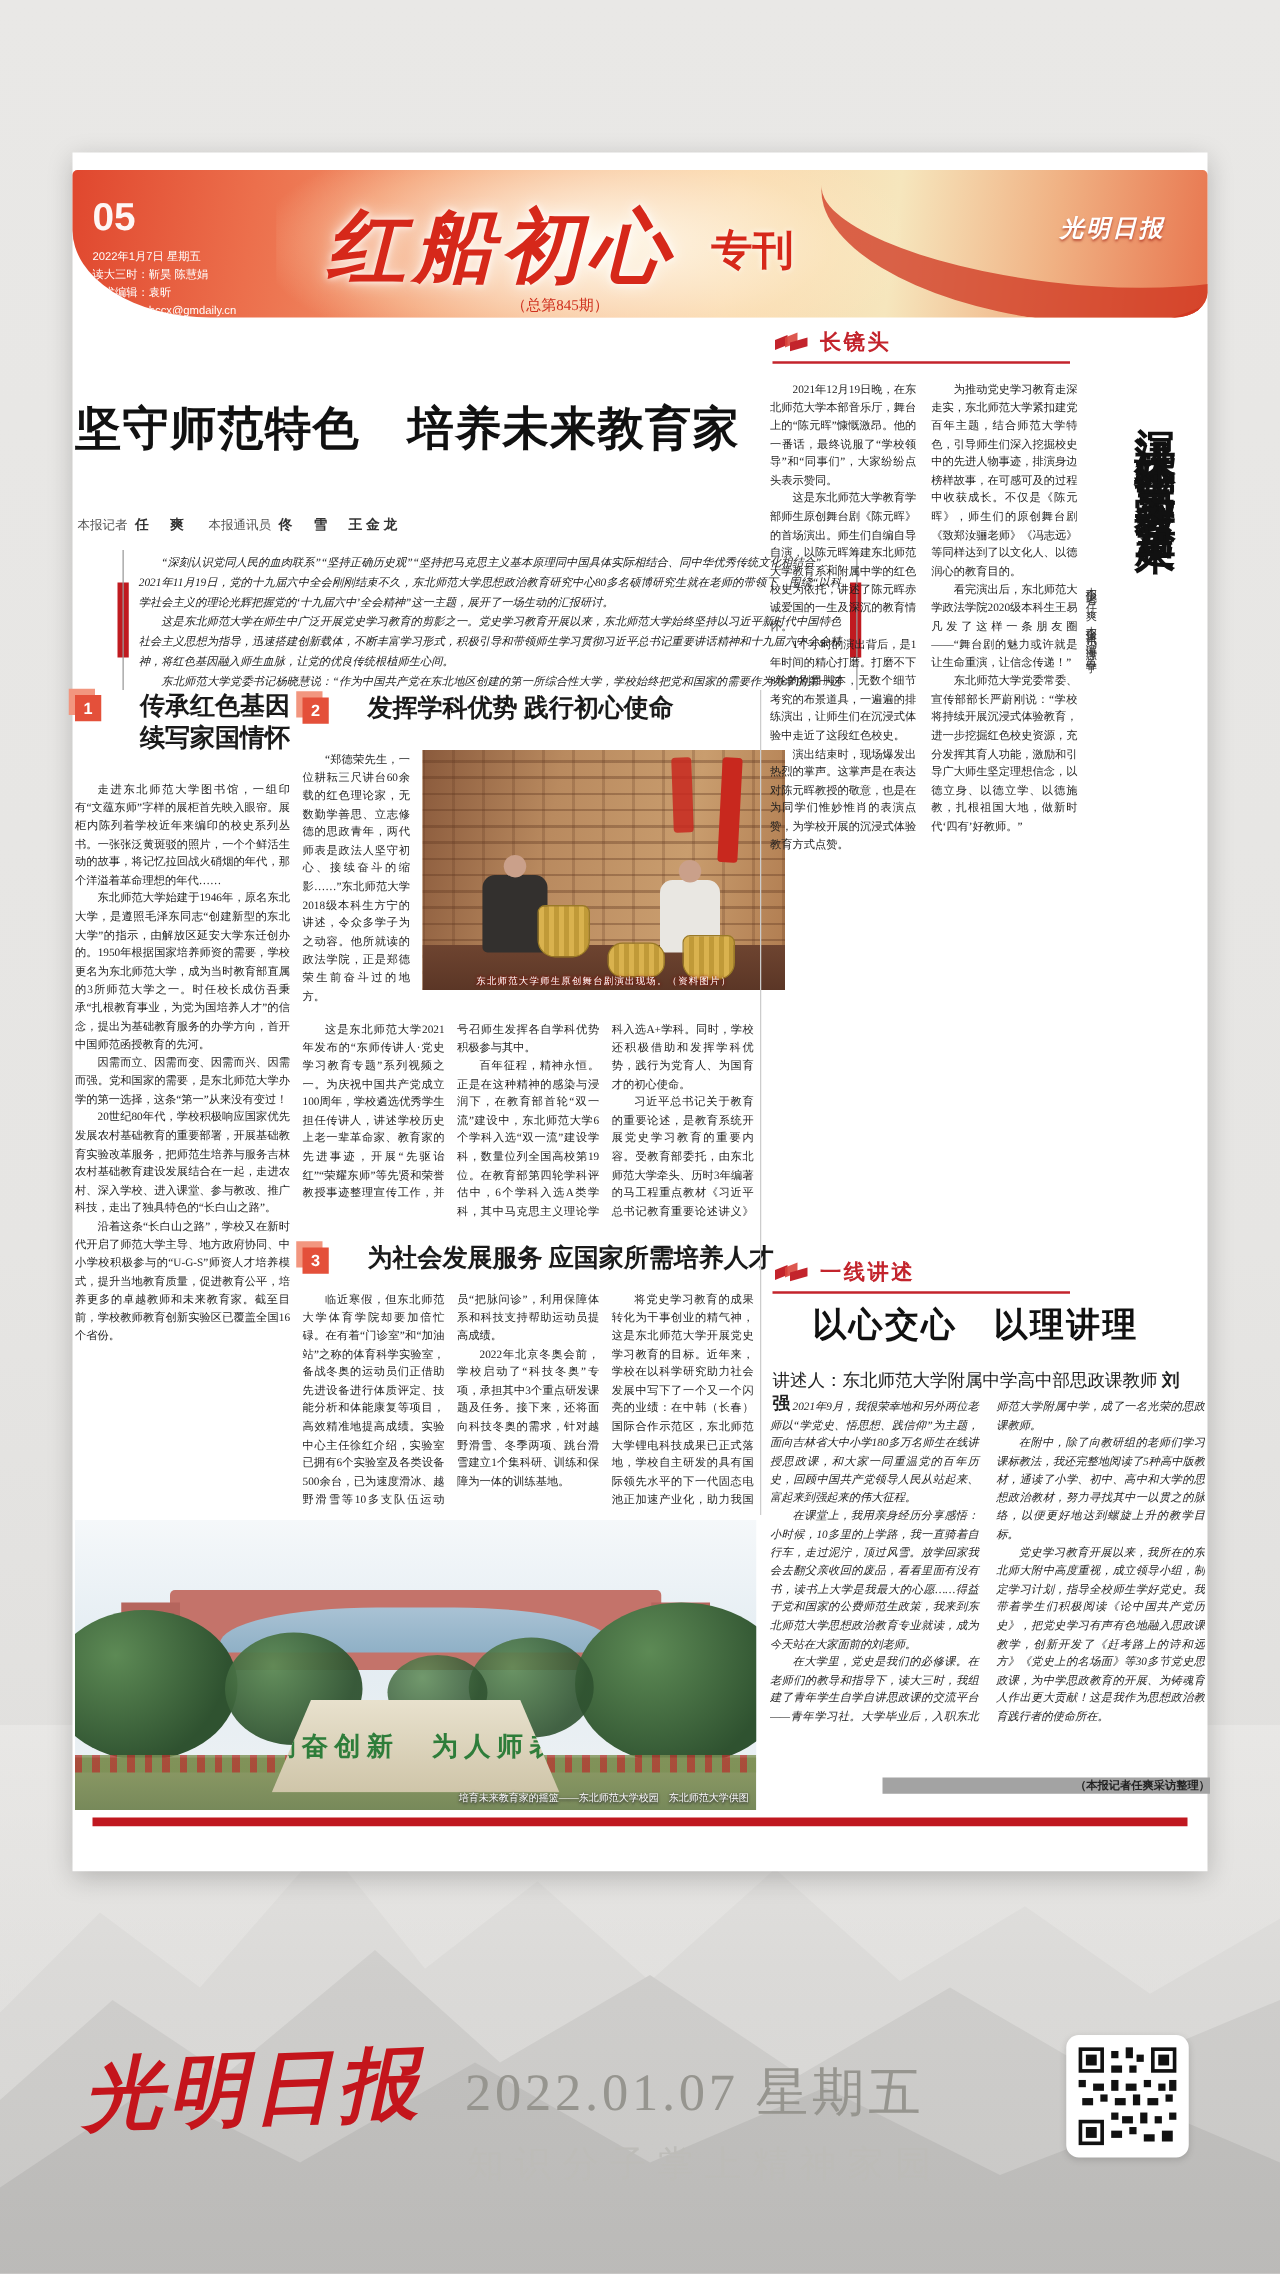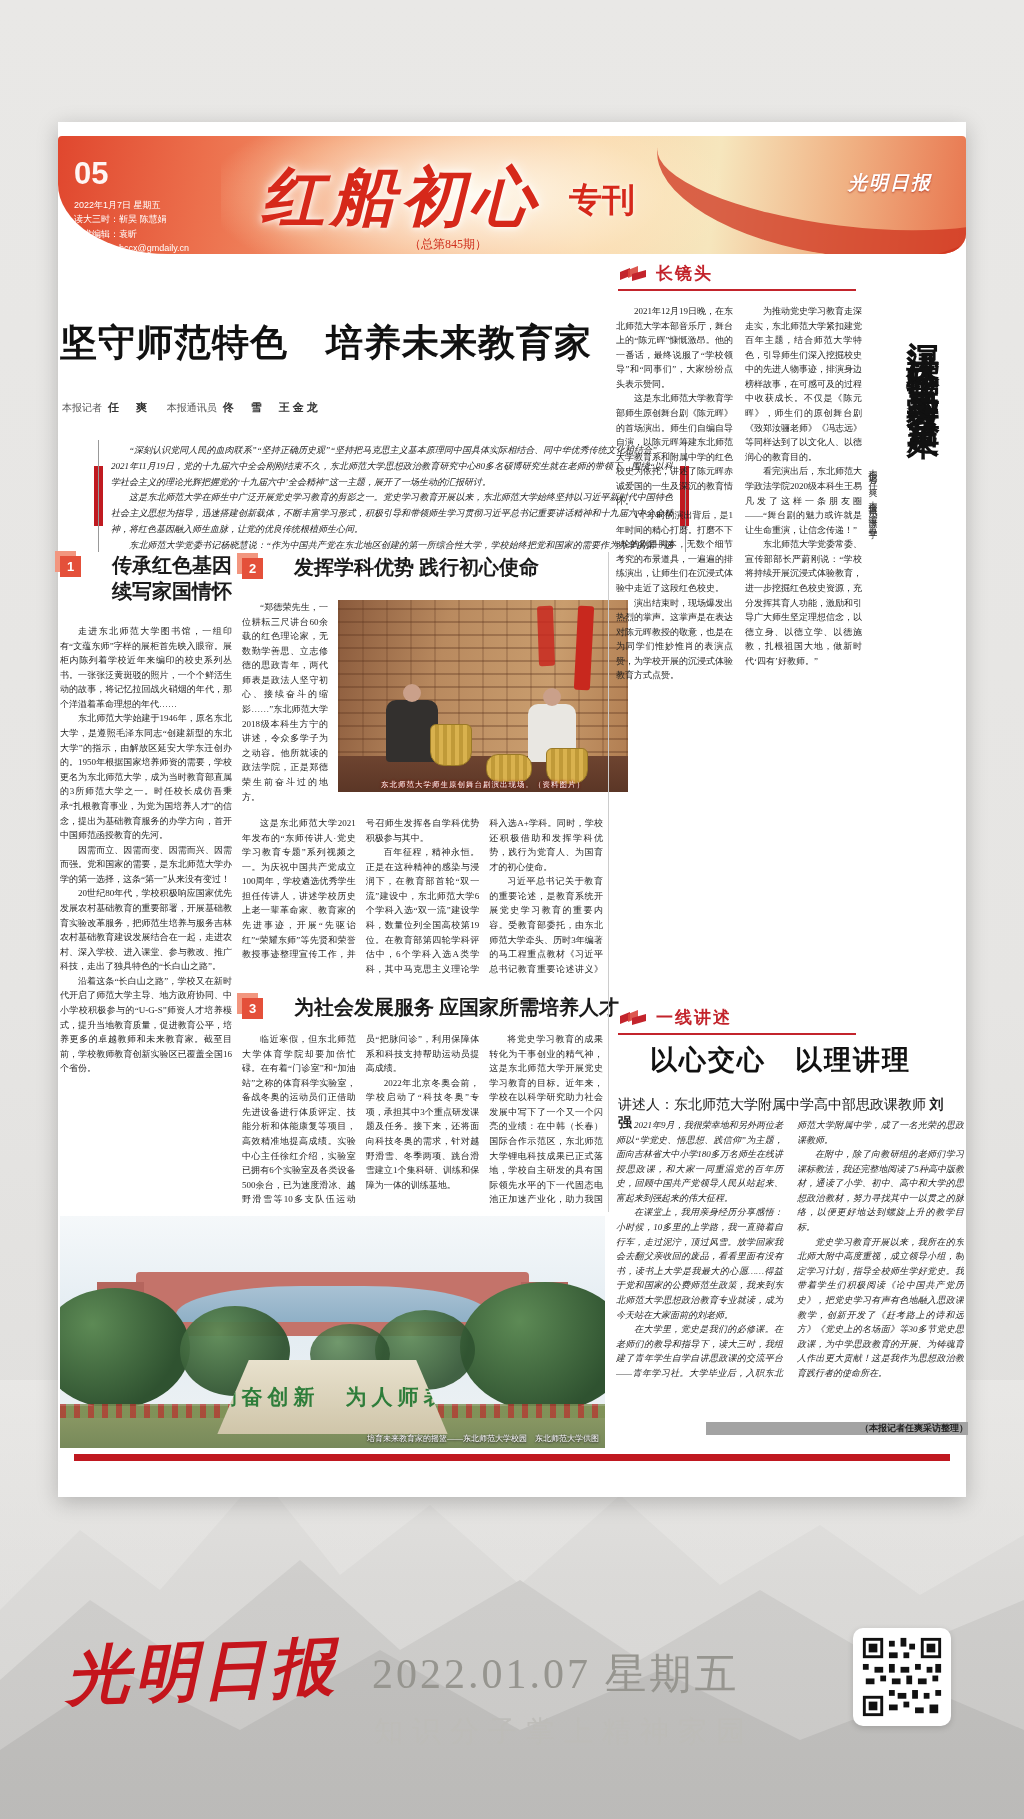--- a/index.html
+++ b/index.html
@@ -31,21 +31,21 @@
   .masthead .suffix{font-size:33px;font-weight:900;color:#d6281a;margin-left:28px;vertical-align:8px;
            text-shadow:0 0 5px rgba(255,255,255,.9);}
   .issue{position:absolute;left:150px;top:100px;width:480px;text-align:center;font-size:12px;color:#cf2f1d;}
   .paper-logo{position:absolute;right:34px;top:34px;font-size:19px;font-weight:900;font-style:italic;
            color:#fff;letter-spacing:2px;text-shadow:0 1px 2px rgba(150,20,10,.6);}
 
   
   .headline{position:absolute;left:2px;top:166px;width:600px;font-size:37px;font-weight:900;
             letter-spacing:1px;color:#111;margin-top:30px;}
   .subhead{position:absolute;left:4px;top:254px;width:600px;font-size:18px;font-weight:700;color:#222;}
-  .byline{position:absolute;left:4px;top:278px;font-size:11px;color:#333;text-align:right;}
+  .byline{position:absolute;left:4px;top:290px;font-size:11px;color:#333;text-align:right;}
   .byline .role{color:#555;font-size:10px;margin-right:6px;}
   .byline .nm{font-weight:700;letter-spacing:3px;margin-right:14px;}
   .intro{position:absolute;left:40px;top:318px;width:562px;height:106px;overflow:hidden;
          border-left:1px solid #999;border-right:1px solid #999;padding:3px 12px;
          font-style:italic;font-size:9px;line-height:1.75;color:#222;text-align:justify;}
   .intro p{margin:0;text-indent:2em;}
   .bar-l,.bar-r{position:absolute;width:9px;height:60px;background:#c01a20;top:344px;}
   .bar-l{left:36px;} .bar-r{left:622px;}
 
   .sec-head{position:absolute;display:flex;align-items:flex-start;gap:10px;}

